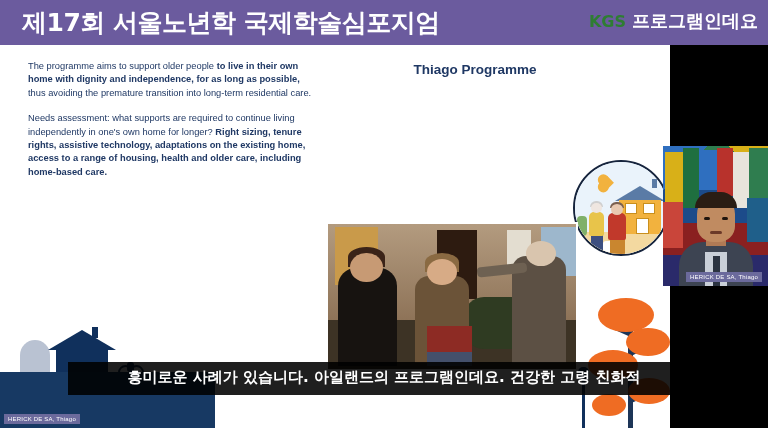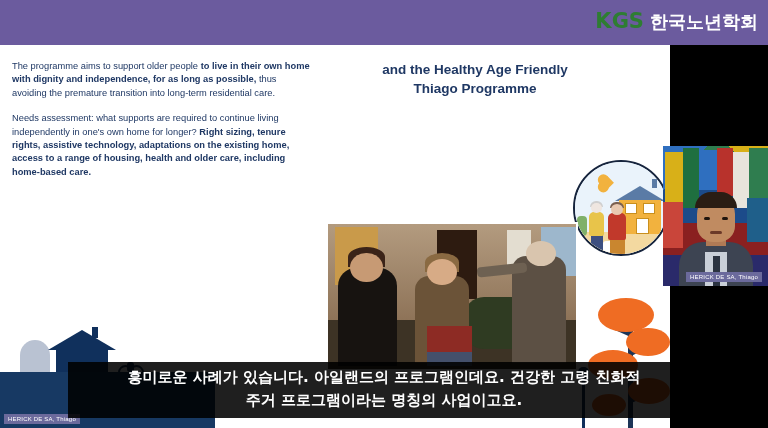--- a/index.html
+++ b/index.html
@@ -4,29 +4,29 @@
 <style>
   html,body{margin:0;padding:0;background:#000;}
   body{width:768px;height:428px;overflow:hidden;font-family:"Liberation Sans",sans-serif;}
   #stage{position:relative;width:768px;height:428px;background:#000;overflow:hidden;}
 
   
   .banner{position:absolute;left:0;top:0;width:768px;height:45px;background:#6b5b9e;overflow:hidden;}
   .banner-title{position:absolute;left:22px;top:6px;font-size:25px;font-weight:bold;color:#ffffff;
     letter-spacing:-0.5px;white-space:nowrap;font-family:"DejaVu Sans",sans-serif;}
   .banner-logo{position:absolute;right:10px;top:9px;display:flex;align-items:baseline;gap:6px;white-space:nowrap;}
-  .logo-kgs{font-size:21px;font-weight:bold;color:#2e7d32;letter-spacing:0px;font-family:"DejaVu Sans",sans-serif;}
+  .logo-kgs{font-size:16px;font-weight:bold;color:#2e7d32;letter-spacing:0px;font-family:"DejaVu Sans",sans-serif;}
   .logo-kr{font-size:18px;font-weight:bold;color:#ffffff;font-family:"DejaVu Sans",sans-serif;}
 
   
   .slide{position:absolute;left:0;top:45px;width:670px;height:383px;background:#ffffff;overflow:hidden;}
 
   .body-text{position:absolute;left:12px;top:15px;width:300px;color:#1f3864;font-size:9.3px;
     line-height:13.4px;text-align:left;}
-  .body-text p{margin:0 0 12px 0;}
+  .body-text p{margin:0 0 12px 16px;}
   .body-text b{font-weight:bold;}
 
   .slide-title{position:absolute;left:330px;top:15px;width:290px;text-align:center;color:#1f3864;
     font-size:13.5px;font-weight:bold;line-height:19px;}
 
   
   .circle-ill{position:absolute;left:573px;top:115px;width:92px;height:92px;border-radius:50%;
     background:#eaf3fb;border:2px solid #16243d;overflow:hidden;}
   .ci-sky{position:absolute;left:0;top:0;width:100%;height:100%;background:#eaf3fb;}
   .ci-ground{position:absolute;left:0;bottom:0;width:100%;height:22px;background:#f3d9a0;}
@@ -123,35 +123,35 @@
     padding:4px 10px 6px 10px;box-sizing:border-box;text-align:center;}
   .subs div{color:#ffffff;font-size:15px;line-height:23px;font-weight:bold;
     font-family:"DejaVu Sans",sans-serif;white-space:nowrap;}
 </style>
 </head>
 <body>
 
 <div id="stage">
 
   <div class="banner">
+    <div class="banner-title">제17회 서울노년학 국제학술심포지엄</div>
     <div class="banner-logo">
       <span class="logo-kgs">KGS</span>
-      <span class="logo-kr">한국노년학회</span>
+      <span class="logo-kr">프로그램인데요</span>
     </div>
   </div>
 
   <div class="slide">
 
     <div class="body-text">
       <p><span>The programme aims to support older people </span><b>to live in their own home with dignity and independence, for as long as possible,</b><span> thus avoiding the premature transition into long-term residential care.</span></p>
       <p><span>Needs assessment: what supports are required to continue living independently in one's own home for longer? </span><b>Right sizing, tenure rights, assistive technology, adaptations on the existing home, access to a range of housing, health and older care, including home-based care.</b></p>
     </div>
 
     <div class="slide-title">
-      <div>and the Healthy Age Friendly</div>
       <div>Thiago Programme</div>
     </div>
 
     <div class="circle-ill">
       <div class="ci-sky"></div>
       <div class="ci-ground"></div>
       <div class="ci-chim"></div>
       <div class="ci-roof"></div>
       <div class="ci-house"></div>
       <div class="ci-win" style="right:12px;bottom:40px;width:10px;height:9px;"></div>
@@ -242,16 +242,15 @@
       <div class="cam-eyeR"></div>
       <div class="cam-mouth"></div>
     </div>
     <div class="nametag nametag-cam">HERICK DE SA, Thiago</div>
   </div>
 
   <div class="nametag nametag-bl">HERICK DE SA, Thiago</div>
 
   <div class="subs">
     <div>흥미로운 사례가 있습니다. 아일랜드의 프로그램인데요. 건강한 고령 친화적</div>
-    <div>주거 프로그램이라는 명칭의 사업이고요.</div>
   </div>
 
 </div>
 
 </body></html>

